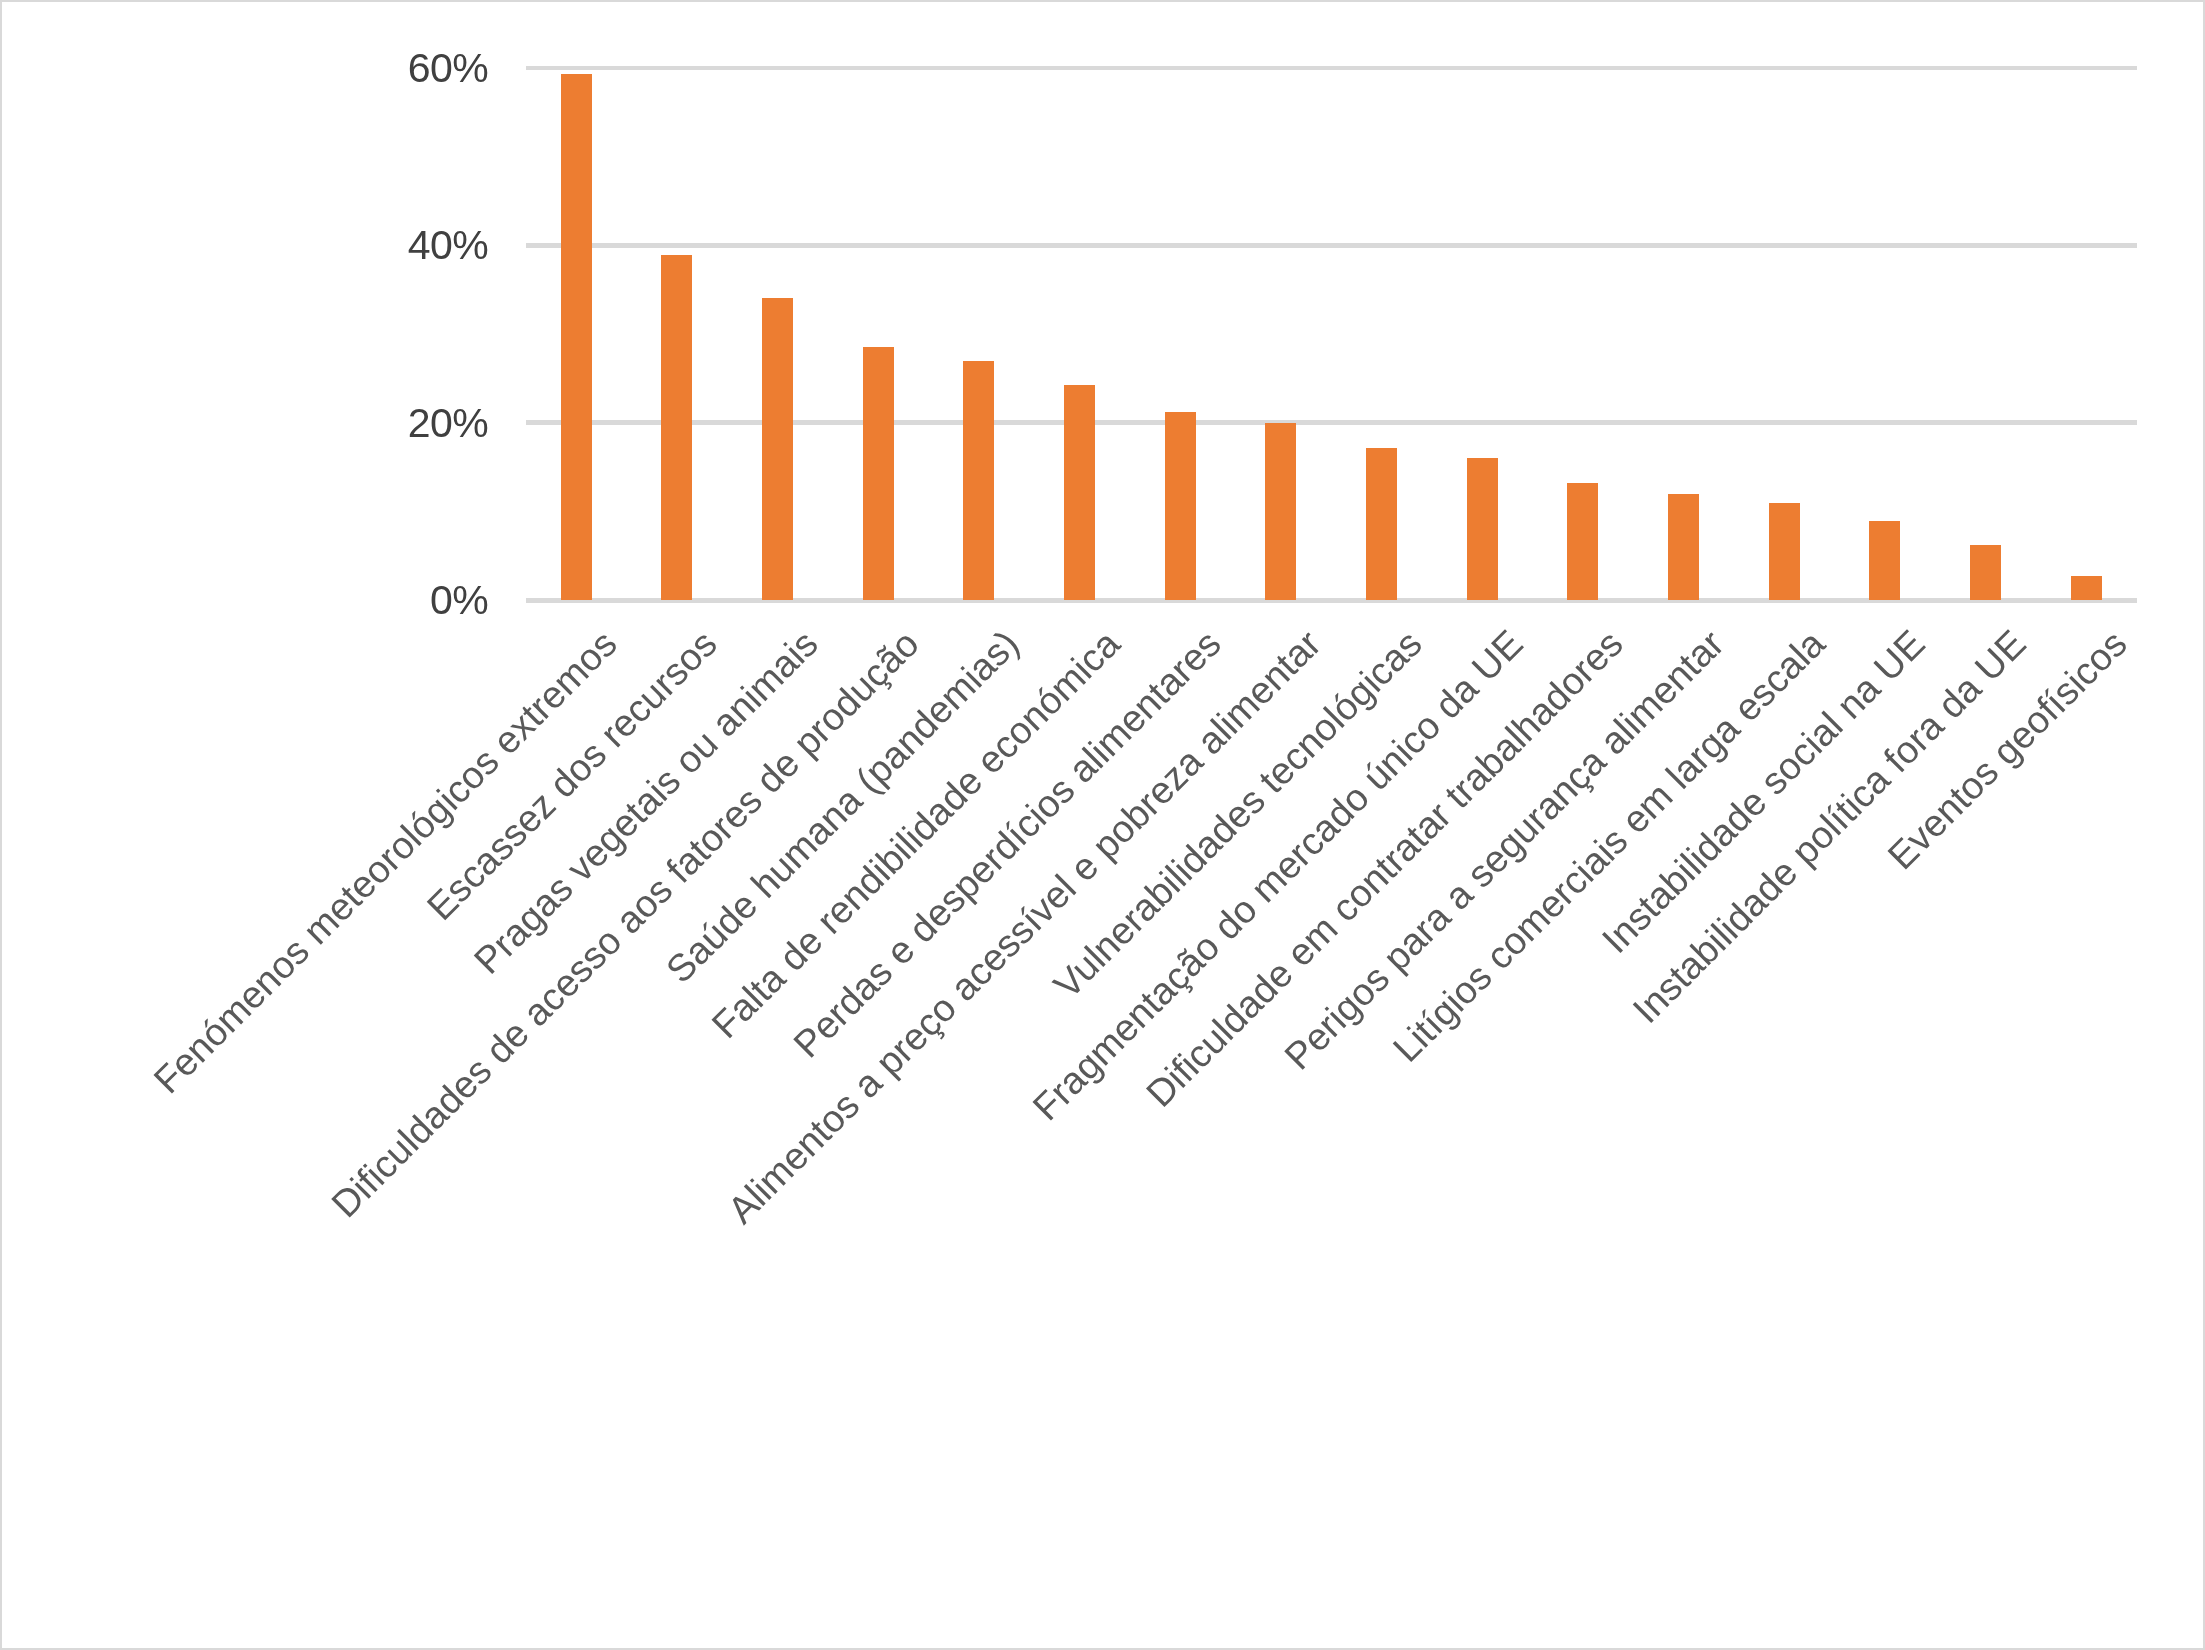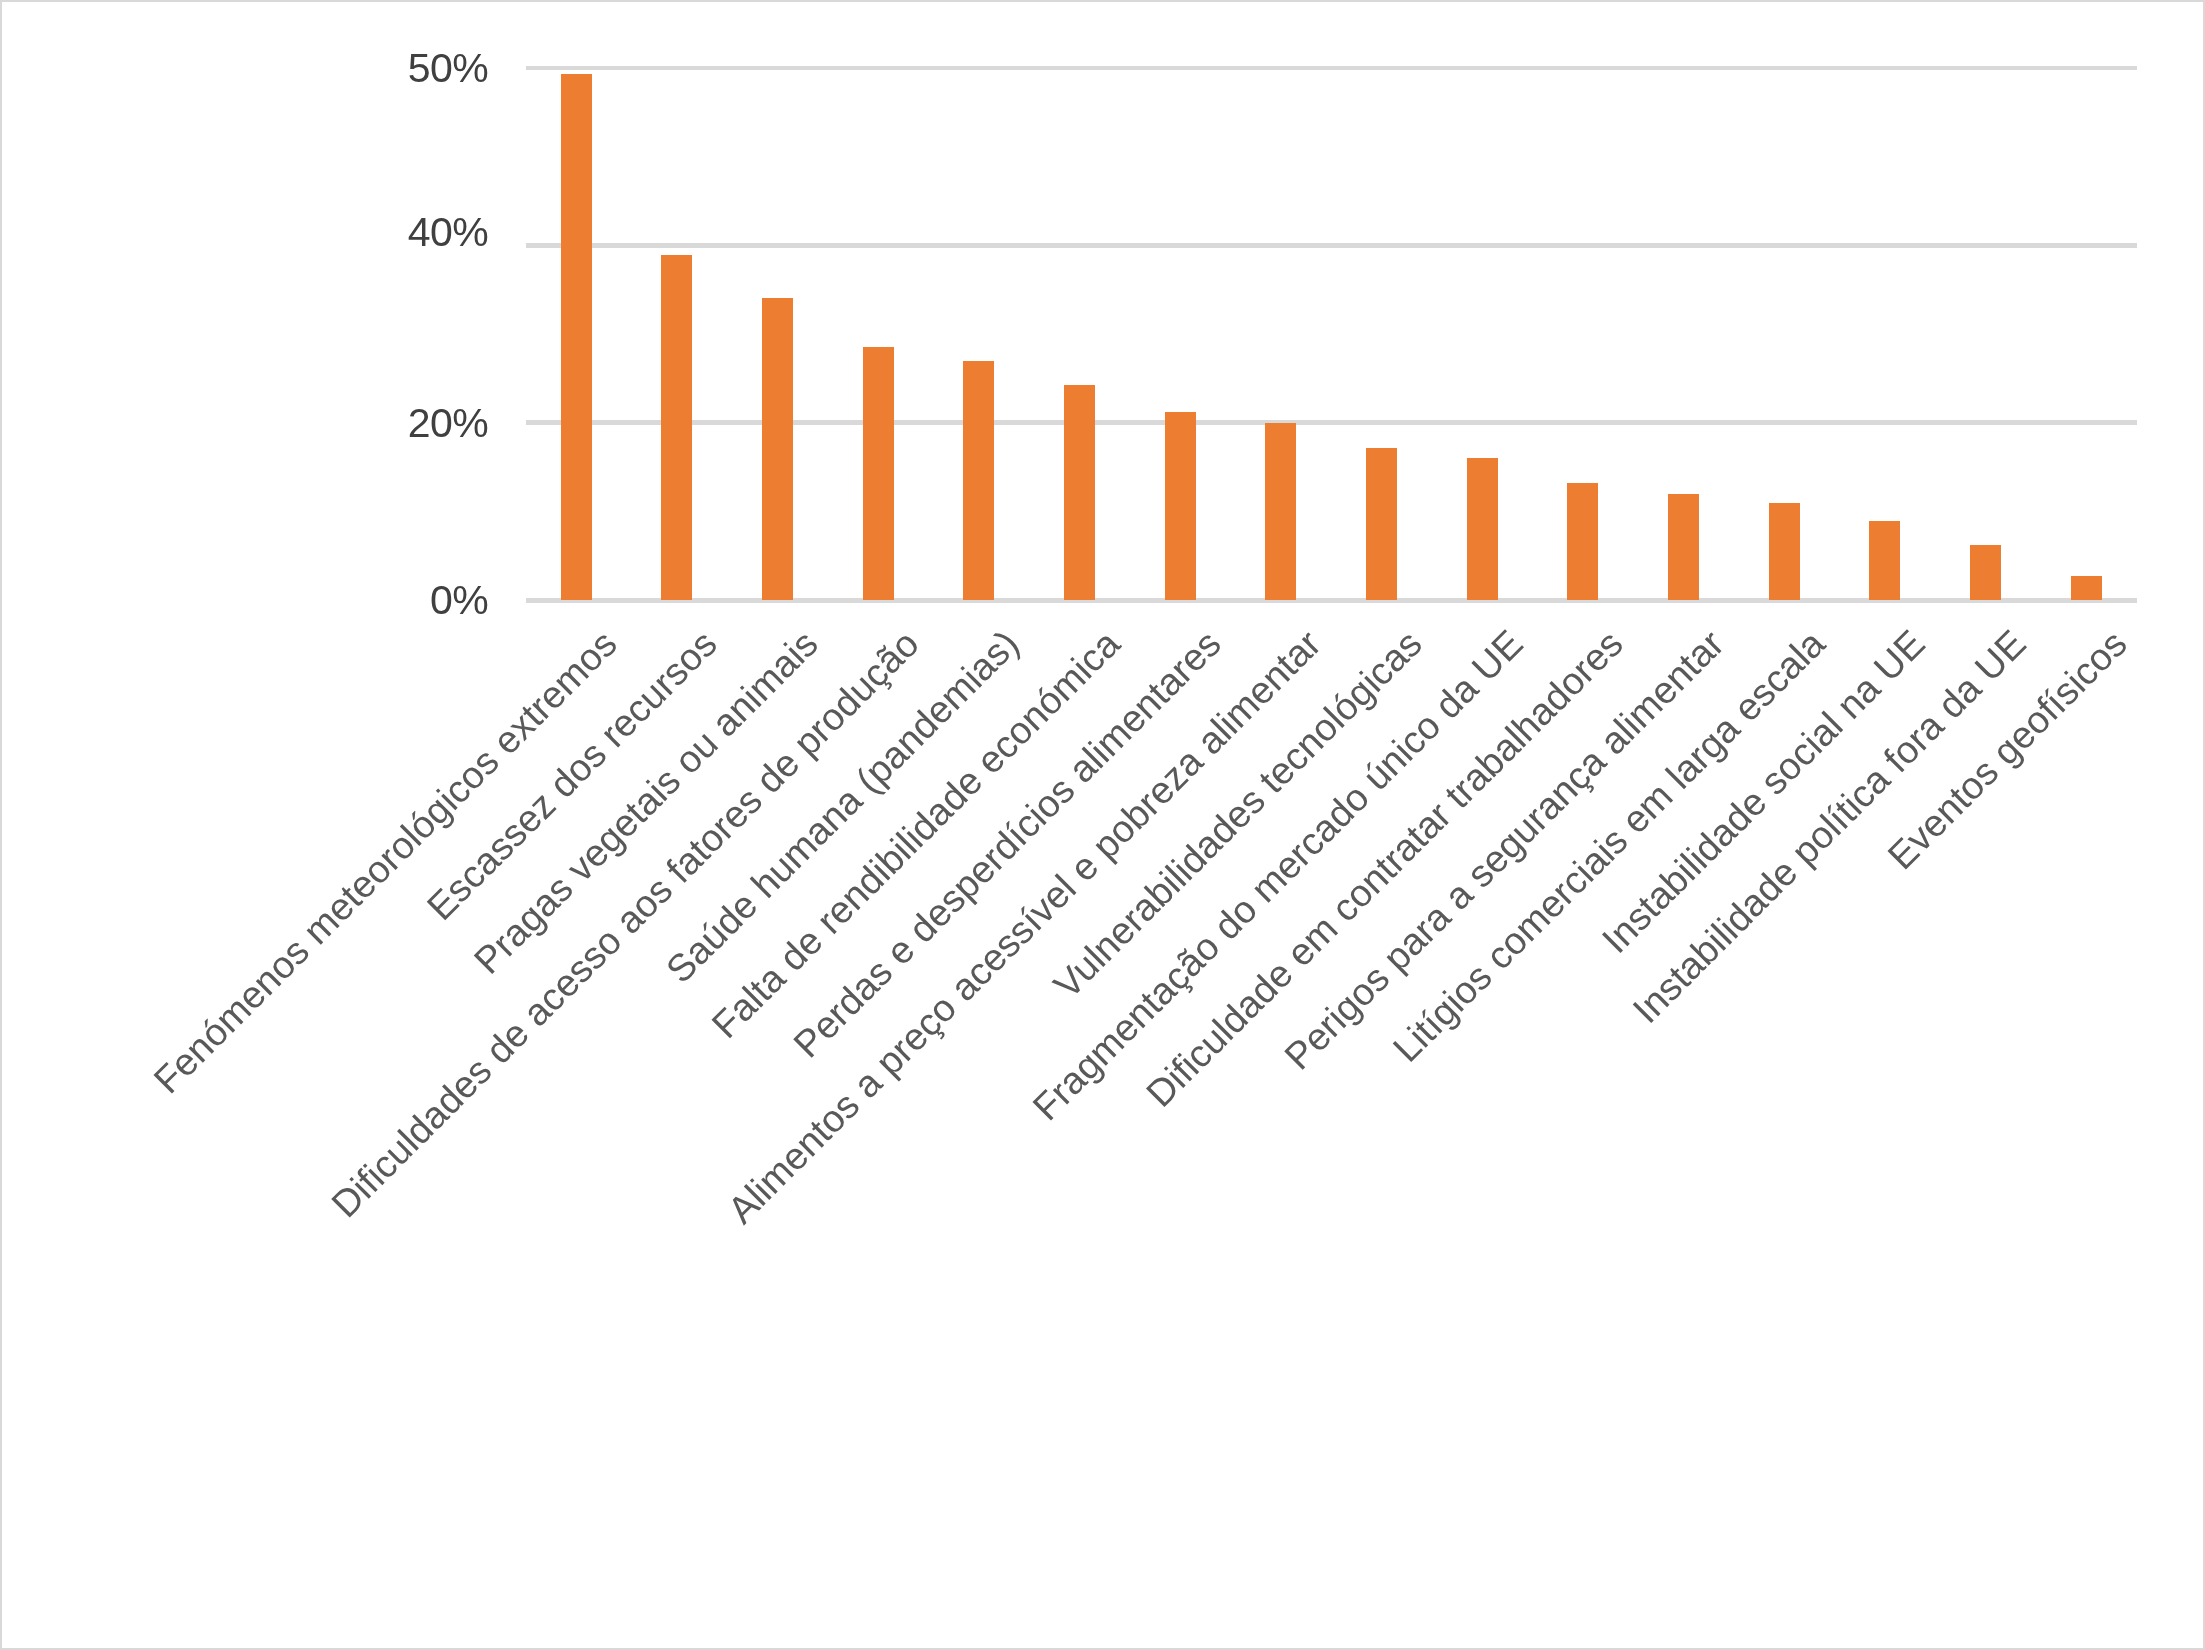--- a/index.html
+++ b/index.html
@@ -87,22 +87,22 @@
   }
 </style>
 </head>
 <body>
 
 <div id="figure">
 
   <div id="y-axis-labels">
       <div class="y-tick-label" style="right: auto; top: 598px; transform: translateY(-50%); position: absolute; left: 0px; width: 486px;">0%</div>
       <div class="y-tick-label" style="right: auto; top: 421px; transform: translateY(-50%); position: absolute; left: 0px; width: 486px; text-align: right;">20%</div>
-      <div class="y-tick-label" style="right: auto; top: 230px; transform: translateY(-50%); position: absolute; left: 0px; width: 486px;">40%</div>
-      <div class="y-tick-label" style="right: auto; top: 66px; transform: translateY(-50%); position: absolute; left: 0px; width: 486px;">50%</div>
+      <div class="y-tick-label" style="right: auto; top: 243px; transform: translateY(-50%); position: absolute; left: 0px; width: 486px;">40%</div>
+      <div class="y-tick-label" style="right: auto; top: 66px; transform: translateY(-50%); position: absolute; left: 0px; width: 486px;">60%</div>
     </div>
 
   <div id="plot-area">
       <div class="gridline" style="top: 530px;"></div>
       <div class="gridline" style="top: 352px;"></div>
       <div class="gridline" style="top: 175px;"></div>
       <div class="gridline" style="top: -2.2px;"></div>
       <div class="bar" title="Fenómenos meteorológicos extremos 59.3%" style="left: 35px; height: 526px; background: rgb(237, 125, 49);"></div>
       <div class="bar" title="Escassez dos recursos 38.9%" style="left: 135px; height: 345px; background: rgb(237, 125, 49);"></div>
       <div class="bar" title="Pragas vegetais ou animais 34.1%" style="left: 236px; height: 302px; background: rgb(237, 125, 49);"></div>

